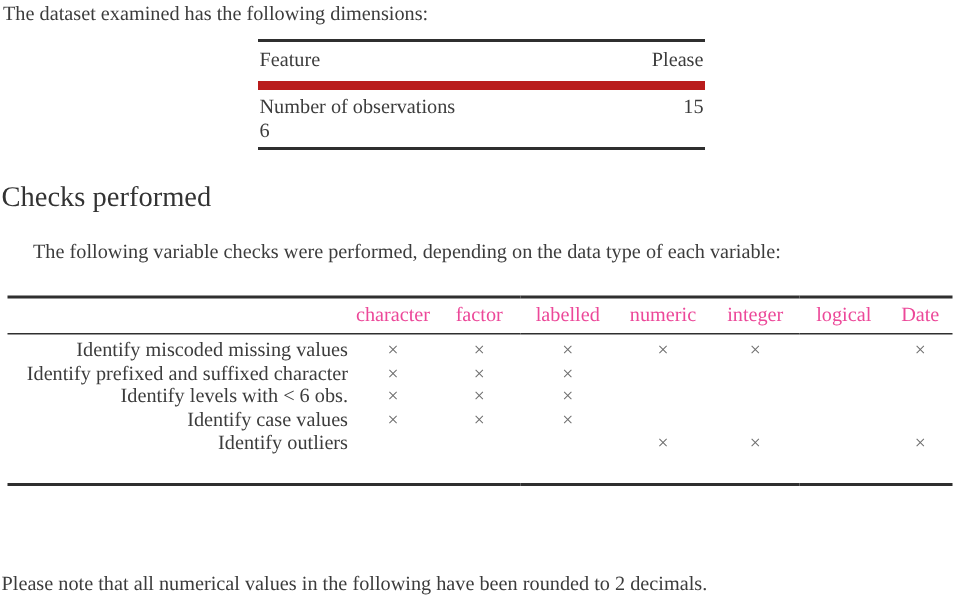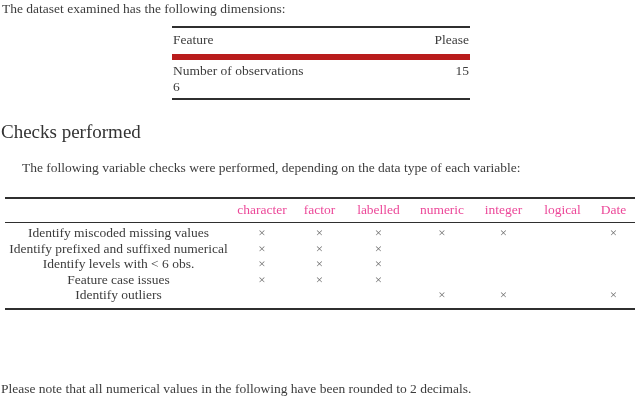--- a/index.html
+++ b/index.html
@@ -75,24 +75,24 @@
     border-bottom: 1px solid #2f2f2f;
     color: #ec4899;
   }
   .checks-table thead th.lbl { text-align: left; }
   .checks-table td {
     text-align: center;
     vertical-align: top;
     line-height: 15.6px;
     padding: 0;
   }
-  .checks-table td.lbl { text-align: center; margin-top: 16px; }
+  .checks-table td.lbl { text-align: right; margin-top: 16px; }
   .checks-table td.lbl span { display: inline-block; max-width: 225px; line-height: 15.6px; }
   .checks-table tbody tr:first-child td { padding-top: 2px; }
-  .checks-table tbody tr:last-child td { padding-bottom: 5px; }
+  .checks-table tbody tr:last-child td { padding-bottom: 19px; }
   .checks-table td.mark { color: #6e6e6e; font-size: 13px; }
 </style>
 </head>
 <body>
 
 <div class="page">
 
   <p class="para intro-text">The dataset examined has the following dimensions:</p>
 
   <div class="dim-table">
@@ -143,41 +143,41 @@
         <td class="lbl"><span>Identify miscoded missing values</span></td>
         <td class="mark">×</td>
         <td class="mark">×</td>
         <td class="mark">×</td>
         <td class="mark">×</td>
         <td class="mark">×</td>
         <td class="mark"></td>
         <td class="mark">×</td>
       </tr>
       <tr>
-        <td class="lbl"><span>Identify prefixed and suffixed numerical</span></td>
+        <td class="lbl"><span>Identify prefixed and suffixed character</span></td>
         <td class="mark">×</td>
         <td class="mark">×</td>
         <td class="mark">×</td>
         <td class="mark"></td>
         <td class="mark"></td>
         <td class="mark"></td>
         <td class="mark"></td>
       </tr>
       <tr>
         <td class="lbl"><span>Identify levels with &lt; 6 obs.</span></td>
         <td class="mark">×</td>
         <td class="mark">×</td>
         <td class="mark">×</td>
         <td class="mark"></td>
         <td class="mark"></td>
         <td class="mark"></td>
         <td class="mark"></td>
       </tr>
       <tr>
-        <td class="lbl"><span>Feature case issues</span></td>
+        <td class="lbl"><span>Identify case values</span></td>
         <td class="mark">×</td>
         <td class="mark">×</td>
         <td class="mark">×</td>
         <td class="mark"></td>
         <td class="mark"></td>
         <td class="mark"></td>
         <td class="mark"></td>
       </tr>
       <tr>
         <td class="lbl"><span>Identify outliers</span></td>

